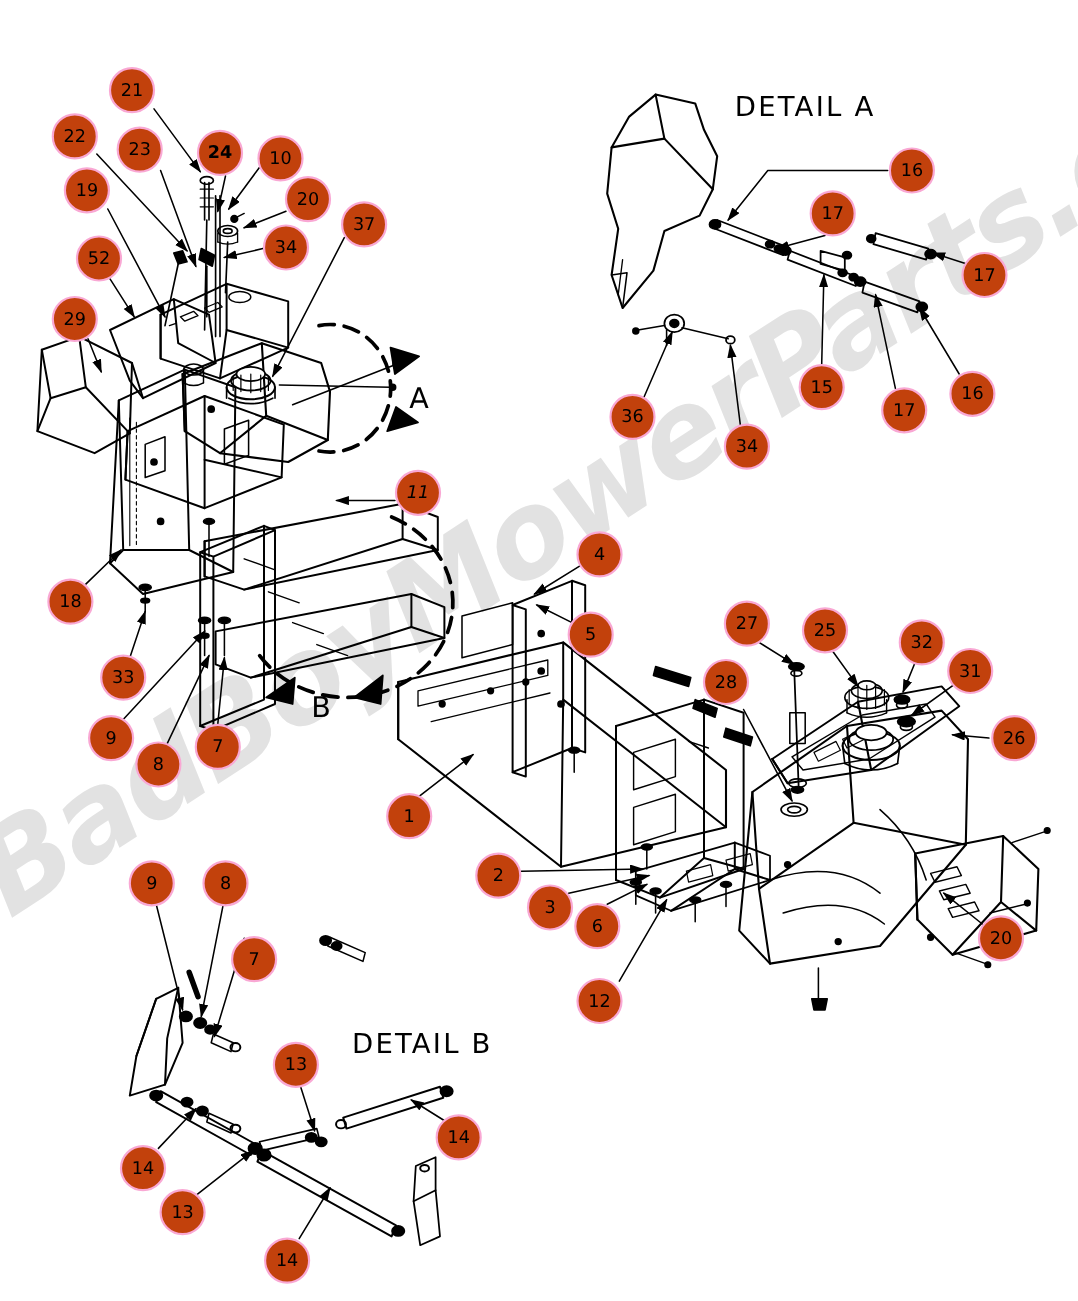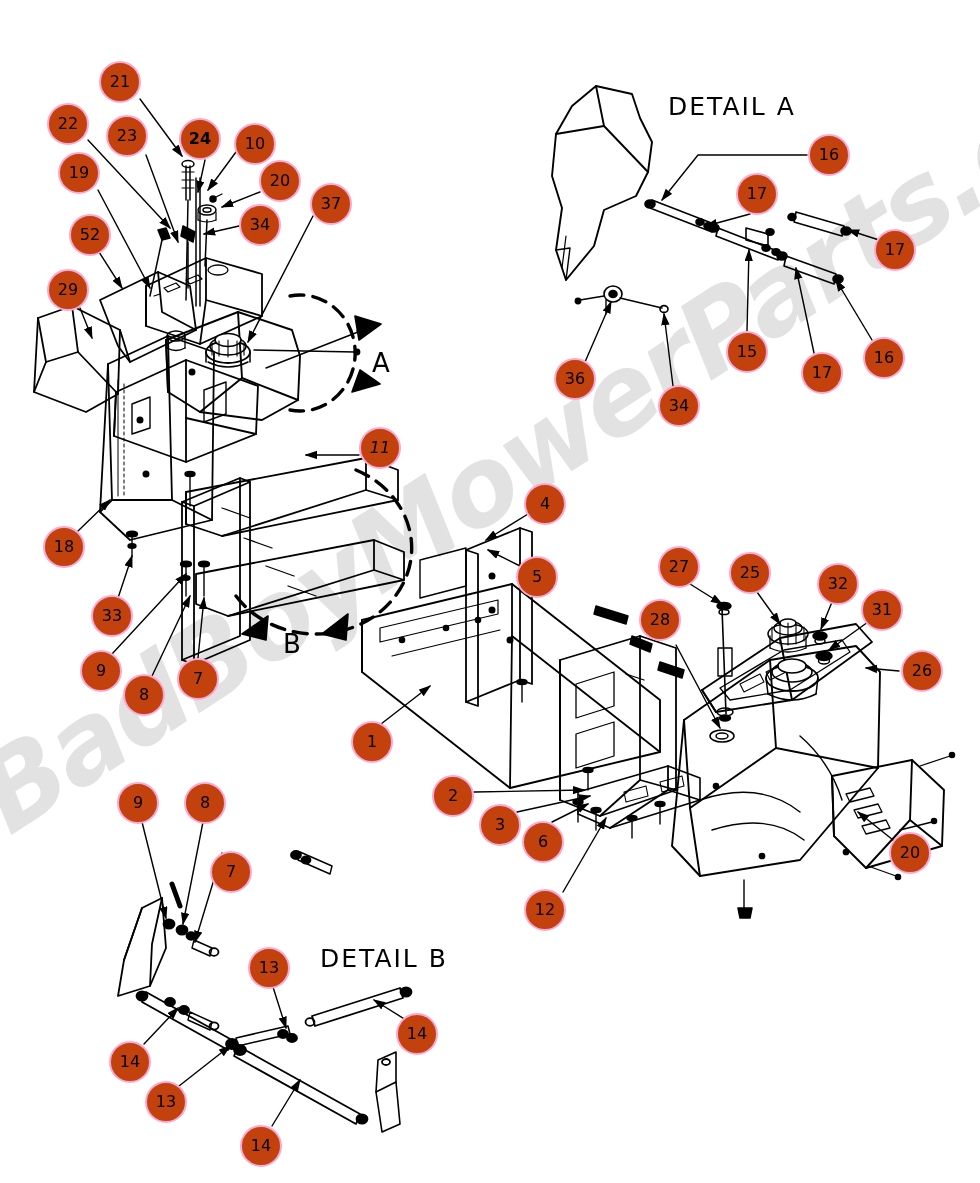--- a/index.html
+++ b/index.html
@@ -56,21 +56,20 @@
     letter-spacing: 0px;
     white-space: nowrap;
   }
   .detail-label {
     position: absolute;
     z-index: 3;
     font-family: "DejaVu Sans", sans-serif;
     font-size: 25px;
     letter-spacing: 2px;
     white-space: nowrap;
-    margin-top: 10px;
   }
   .section-letter {
     position: absolute;
     z-index: 3;
     font-family: "DejaVu Sans", sans-serif;
     font-size: 26px;
     white-space: nowrap;
   }
   .callout {
     position: absolute;

